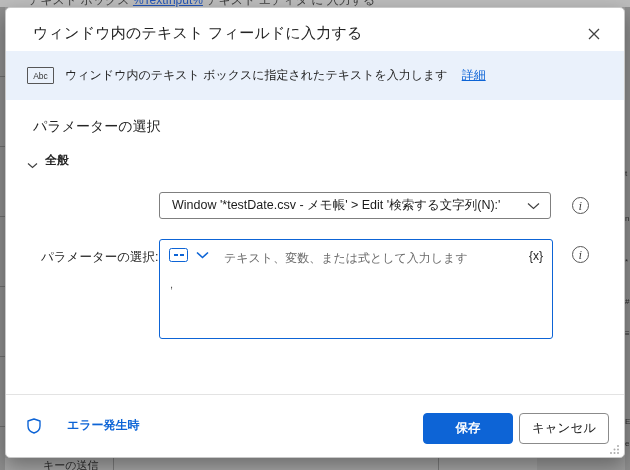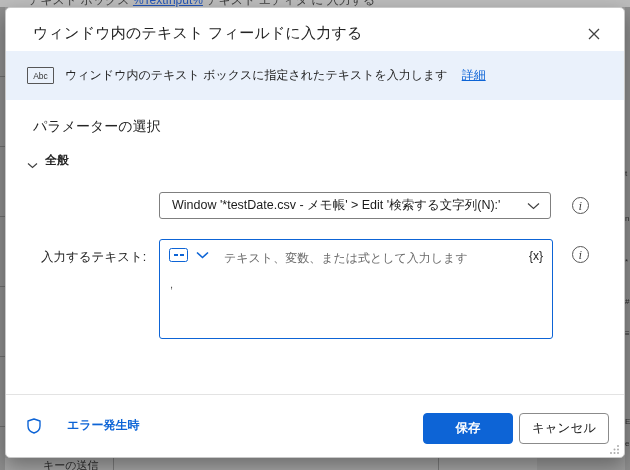--- a/index.html
+++ b/index.html
@@ -186,21 +186,21 @@
   </div>
 
   <div class="combobox">
     <span class="combobox-value">Window '*testDate.csv - メモ帳' &gt; Edit '検索する文字列(N):'</span>
     <svg class="chev" width="13" height="8" viewBox="0 0 13 8">
       <path d="M1 1.5 L6.5 6.5 L12 1.5" stroke="#424242" stroke-width="1.2" fill="none"></path>
     </svg>
   </div>
   <div class="info-icon" style="left:566px; top:189px">i</div>
 
-  <div class="field-label" style="top:241px">入力するテキスト:</div>
+  <div class="field-label" style="top:241px">パラメーターの選択:</div>
   <div class="textarea">
     <div class="ta-toolbar">
       <div class="input-mode-icon">
           <i></i>
           <i></i>
         </div>
       <span class="ta-chev">
         <svg width="13" height="8" viewBox="0 0 13 8">
           <path d="M1 1.5 L6.5 6.5 L12 1.5" stroke="var(--accent)" stroke-width="1.6" fill="none"></path>
         </svg>

